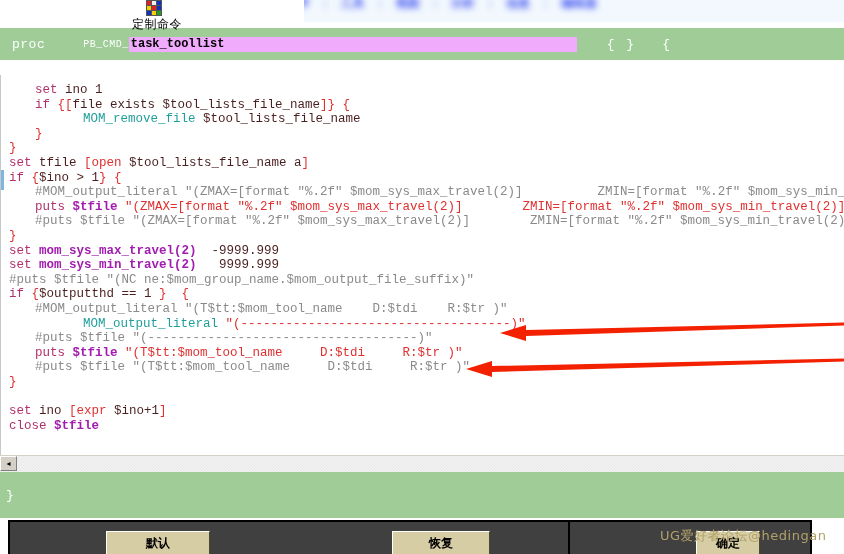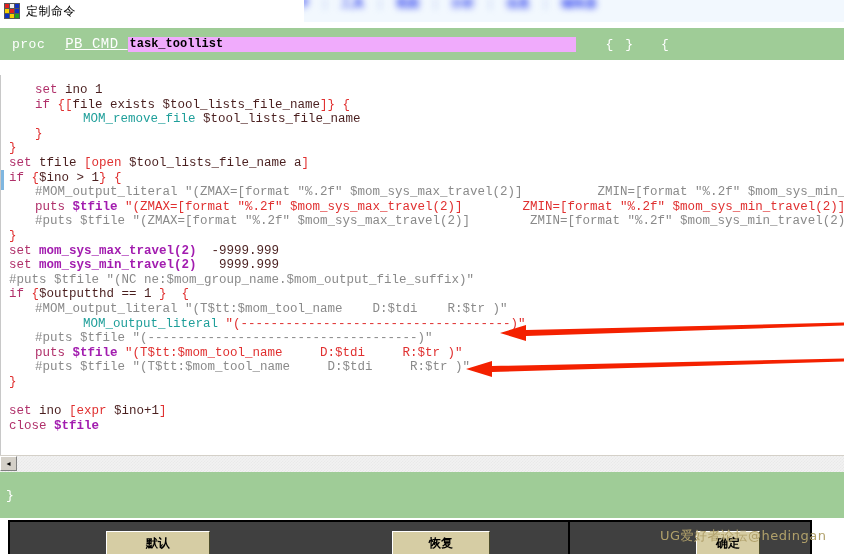--- a/index.html
+++ b/index.html
@@ -48,20 +48,21 @@
   .titlebar {
     position: absolute;
     left: 0; top: 0;
     height: 22px;
     width: 300px;
     display: flex;
     align-items: center;
     padding-left: 4px;
     background: #ffffff;
     z-index: 5;
+    flex-direction: column;
   }
   .app-icon {
     width: 16px; height: 16px;
     display: grid;
     grid-template-columns: repeat(3, 1fr);
     grid-template-rows: repeat(3, 1fr);
     gap: 1px;
     border: 1px solid #555;
     background: #555;
     box-sizing: border-box;
@@ -98,25 +99,24 @@
   .proc-kw {
     font-family: "Liberation Mono", monospace;
     font-size: 13px;
     color: #ffffff;
     margin-left: 12px;
     letter-spacing: .5px;
     text-align: right;
   }
   .proc-prefix {
     font-family: "Liberation Mono", monospace;
-    font-size: 14px;
-    color: #ffffff;
-    margin-left: 20px;
+    font-size: 10px;
+    color: #ffffff;
+    margin-left: 38px;
     letter-spacing: .5px;
-    text-decoration: underline;
   }
   .proc-name-input {
     flex: 0 0 auto;
     width: 448px;
     height: 15px;
     margin-left: 0px;
     background: #f0abfc;
     border: 0;
     outline: none;
     font-family: "Liberation Mono", monospace;

